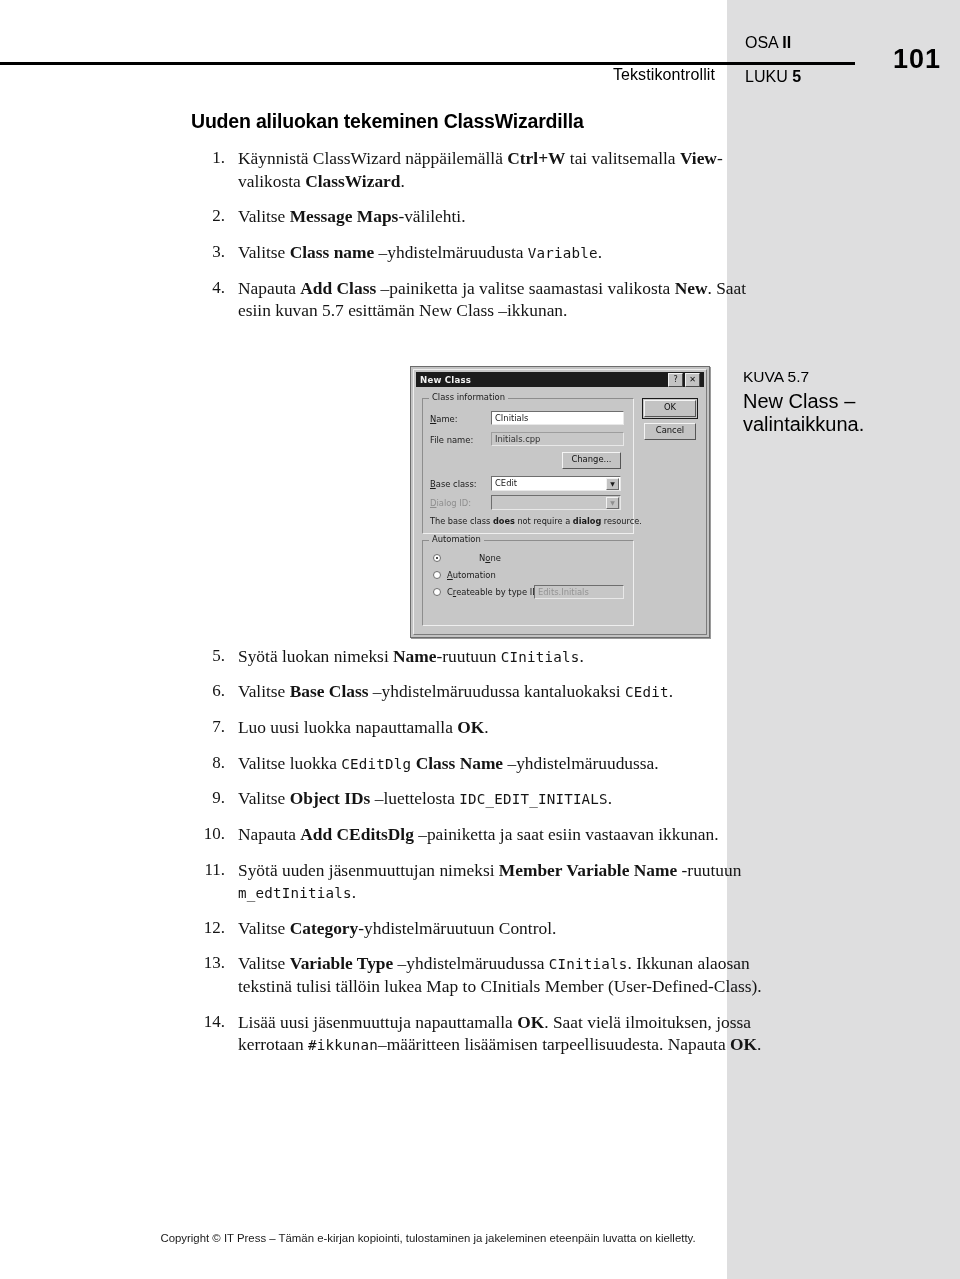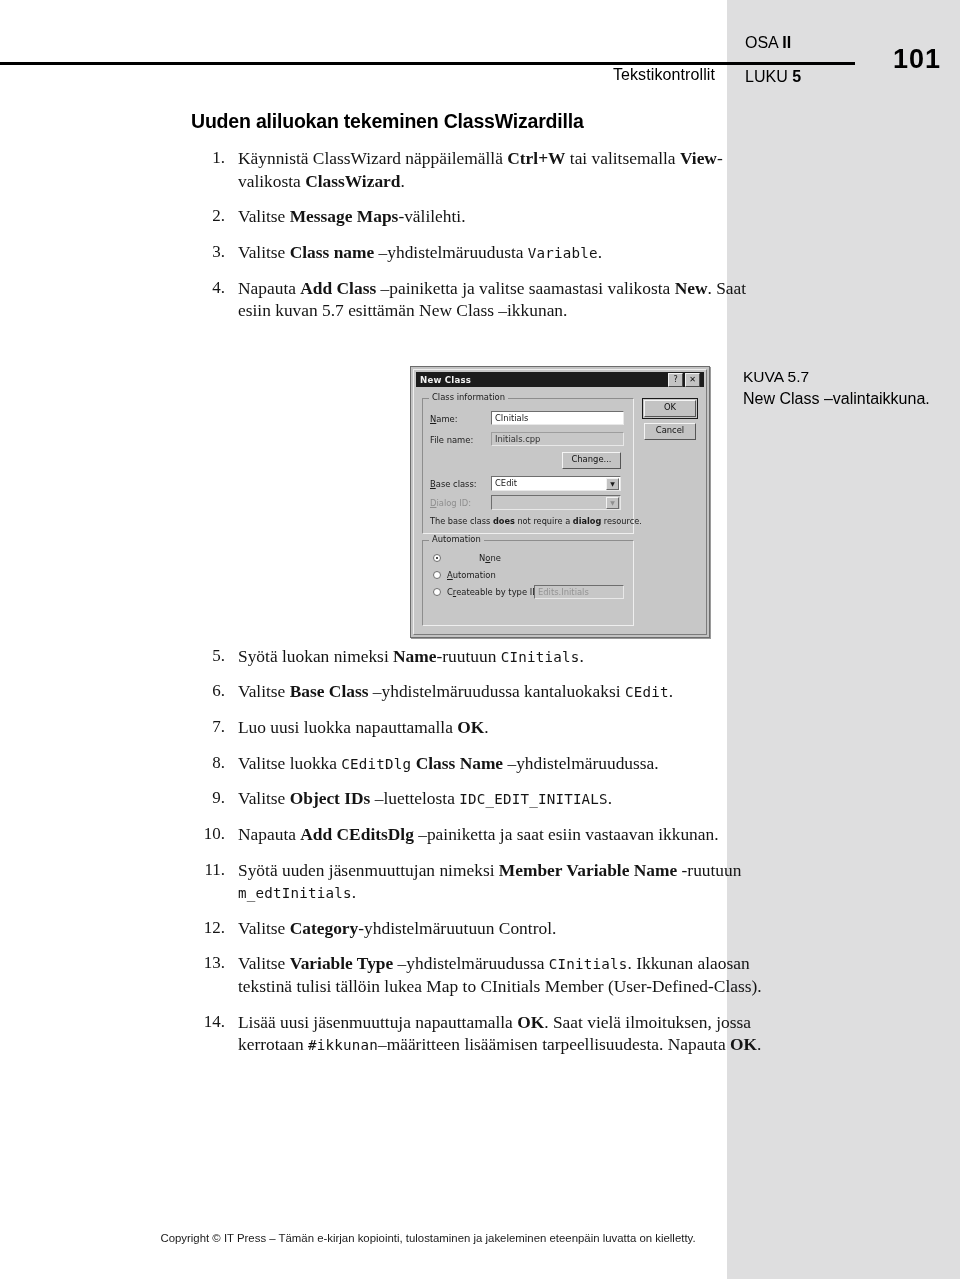--- a/index.html
+++ b/index.html
@@ -136,21 +136,21 @@
     width: 200px;
     font-family: "Liberation Sans", sans-serif;
     color: #000;
   }
   #fig-caption .cap-label {
     font-size: 15.5px;
     display: block;
     margin-bottom: 4px;
   }
   #fig-caption .cap-text {
-    font-size: 16px;
+    font-size: 20px;
     display: block;
   }
 
   
   #dialog {
     position: absolute;
     left: 0; top: 0;
     width: 298px;
     height: 270px;
     background: #c3c3c3;

